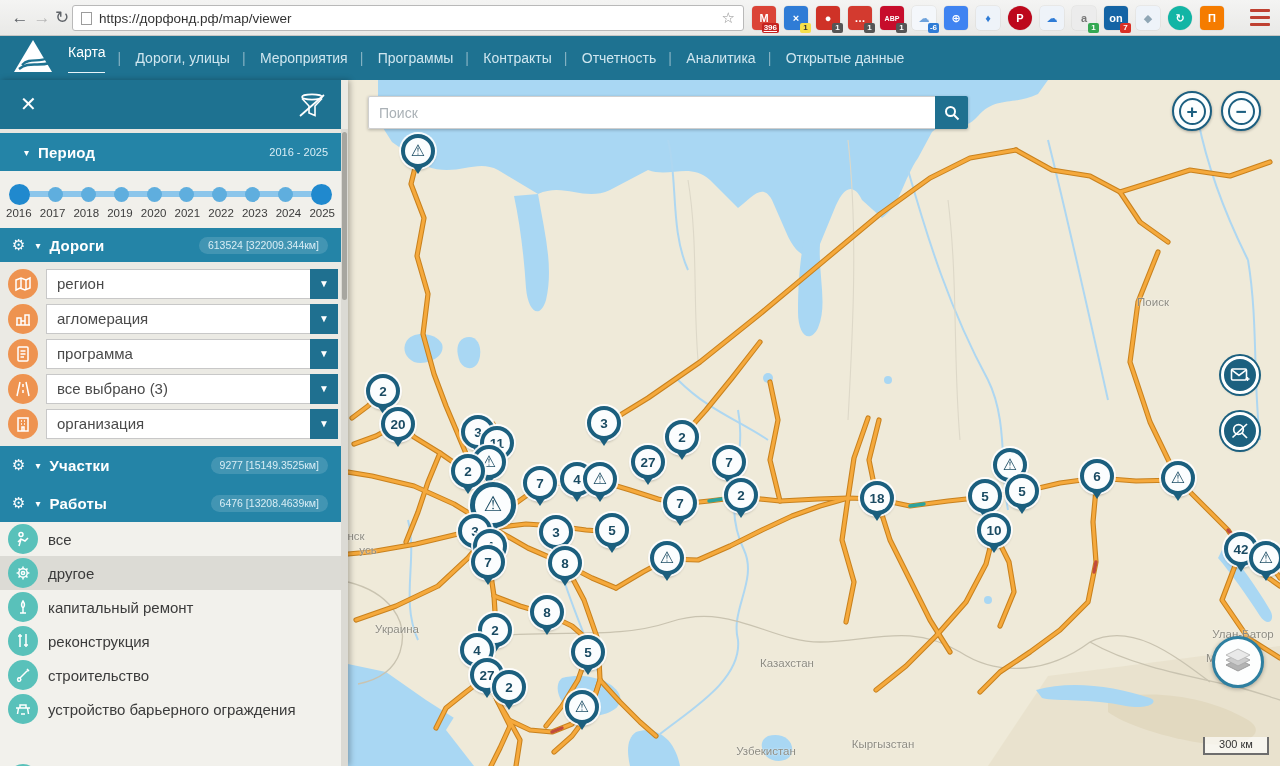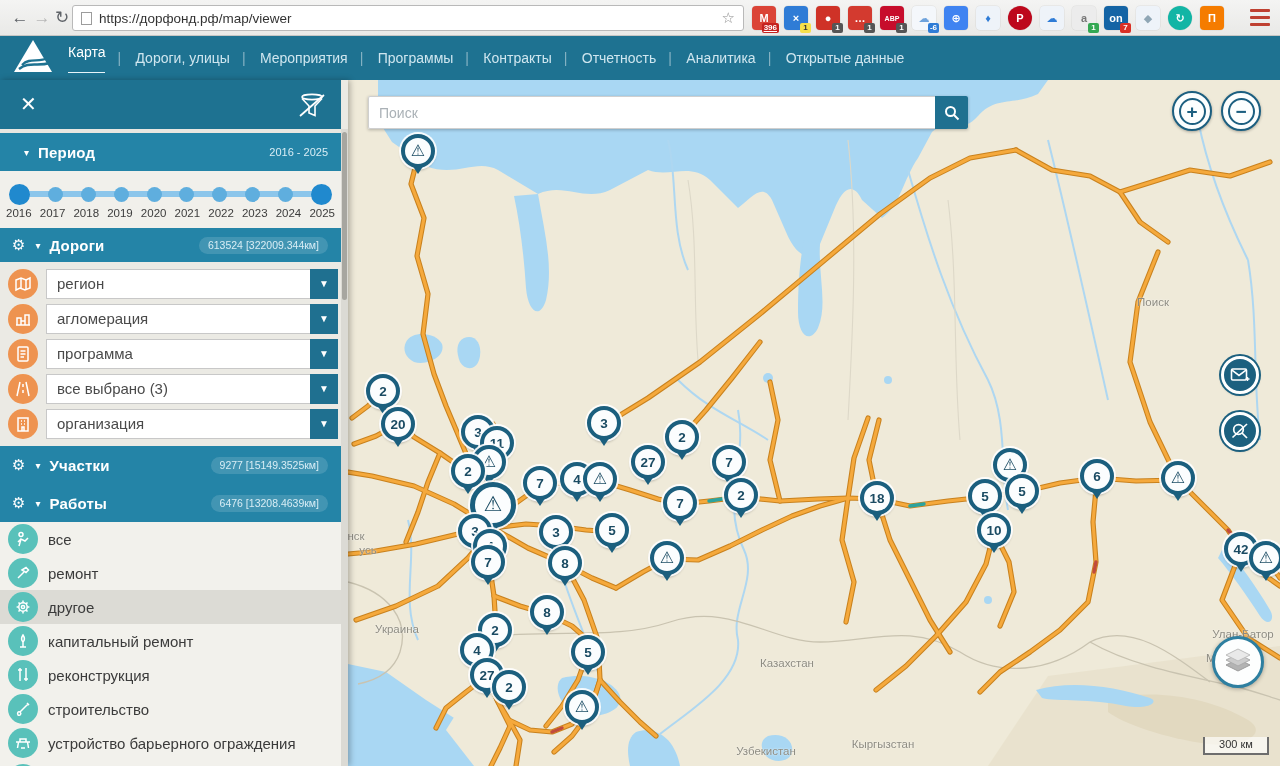--- a/index.html
+++ b/index.html
@@ -661,29 +661,20 @@
     <div class="worklist">
       <div class="w-row">
         <span class="w-ico">
           <svg width="18" height="18" viewBox="0 0 18 18" fill="none" stroke="#fff" stroke-width="1.5">
             <circle cx="7" cy="4.5" r="2"></circle>
               <path d="M5,16 L7,9 L11,11 L14,8 M7,9 L4,12"></path>
           </svg>
           </span>
         <span class="w-label">все</span>
       </div>
-      <div class="w-row">
-        <span class="w-ico">
-          <svg width="18" height="18" viewBox="0 0 18 18" fill="none" stroke="#fff" stroke-width="1.5">
-            <path d="M4,14 L10,8"></path>
-              <path d="M8,6 L12,3.5 L14.5,6 L12,8.5 Z"></path>
-          </svg>
-          </span>
-        <span class="w-label">ремонт</span>
-      </div>
       <div class="w-row selected">
         <span class="w-ico">
           <svg width="18" height="18" viewBox="0 0 18 18" fill="none" stroke="#fff" stroke-width="1.5">
             <circle cx="9" cy="9" r="4.2"></circle>
               <circle cx="9" cy="9" r="1.6"></circle>
             <path d="M9,2.6 V4.6 M9,13.4 V15.4 M2.6,9 H4.6 M13.4,9 H15.4 M4.5,4.5 L5.9,5.9 M12.1,12.1 L13.5,13.5 M13.5,4.5 L12.1,5.9 M5.9,12.1 L4.5,13.5"></path>
           </svg>
           </span>
         <span class="w-label">другое</span>
       </div>

